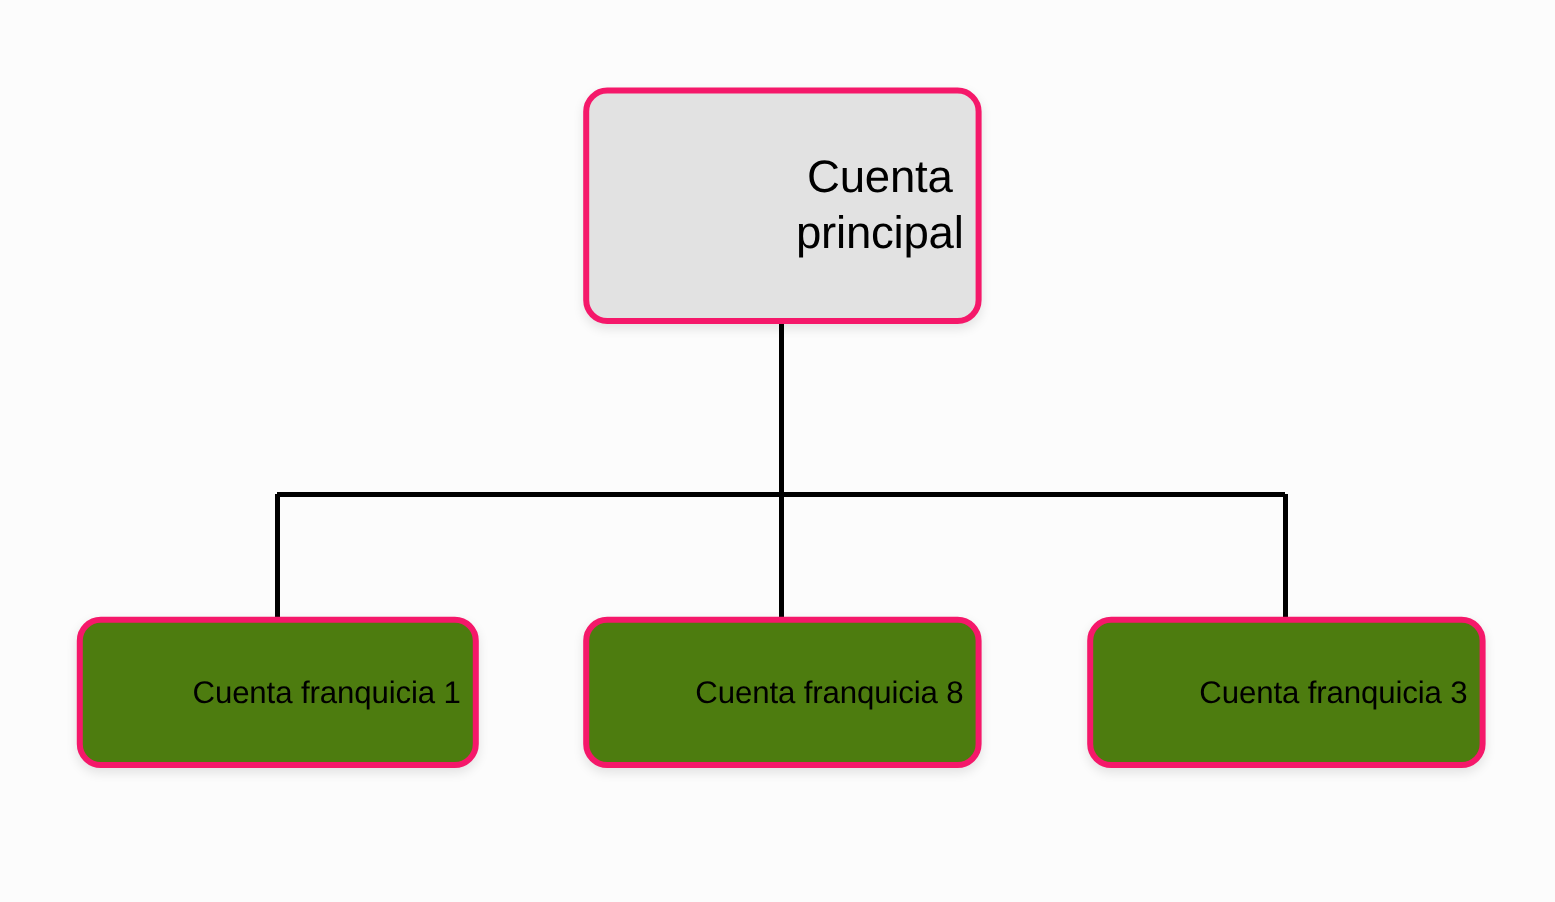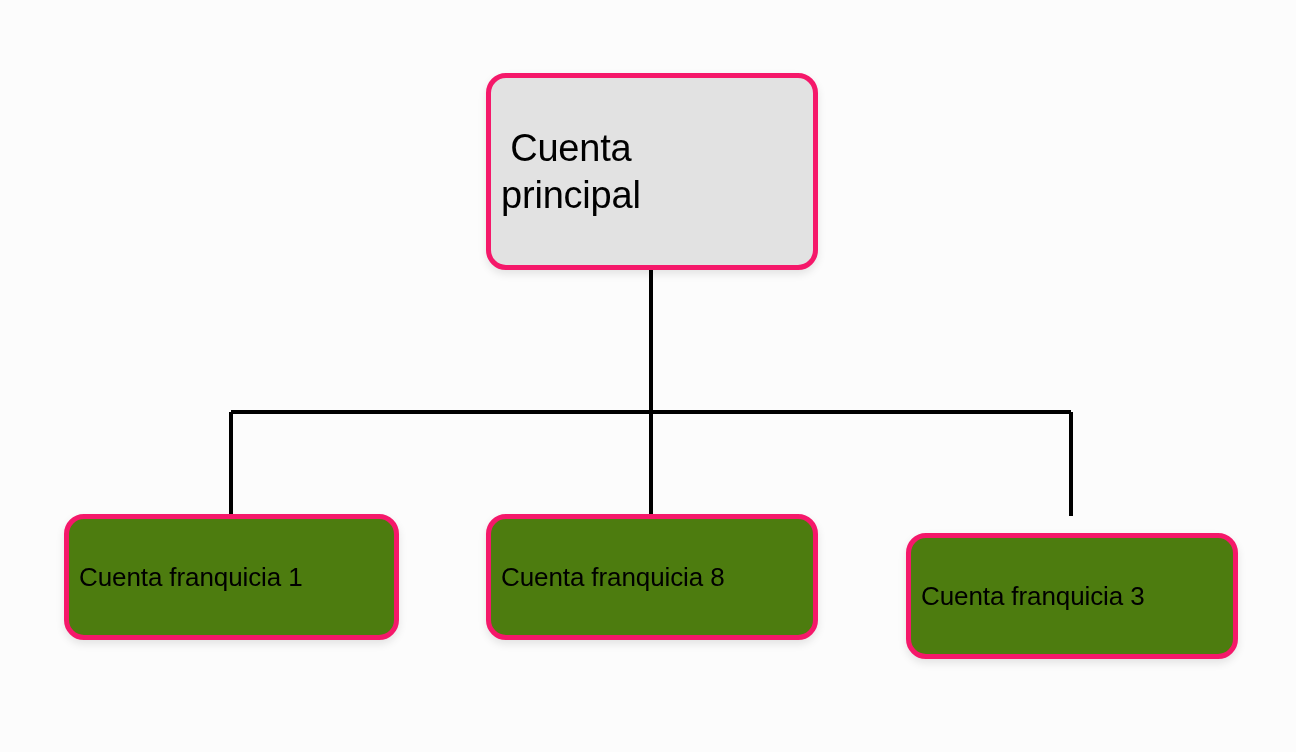--- a/index.html
+++ b/index.html
@@ -22,25 +22,26 @@
     position: absolute;
     inset: 0;
     width: 1296px;
     height: 752px;
   }
   .node {
     position: absolute;
     box-sizing: border-box;
     display: flex;
     align-items: center;
-    justify-content: flex-start;
+    justify-content: flex-end;
     text-align: center;
     border-style: solid;
     color: #000000;
     z-index: 2;
+    padding-left: 40px;
   }
   .node-root {
     left: 486px;
     top: 73px;
     width: 332px;
     height: 197px;
     background: #E2E2E2;
     border-color: #F5186A;
     border-width: 5px;
     border-radius: 20px;
@@ -57,21 +58,21 @@
     border-color: #F5186A;
     border-width: 5px;
     border-radius: 20px;
     font-size: 26px;
     line-height: 1.25;
     letter-spacing: -0.1px;
     box-shadow: 0 4px 9px rgba(0,0,0,0.10);
   }
   .child-0 { left: 64px; }
   .child-1 { left: 486px; width: 332px; }
-  .child-2 { left: 906px; width: 332px; margin-top: 19px; }
+  .child-2 { left: 906px; width: 332px; }
   .node-label {
     display: block;
     padding: 0 10px;
     white-space: pre-line;
   }
 </style>
 </head>
 <body>
 
 <div id="org-chart">

